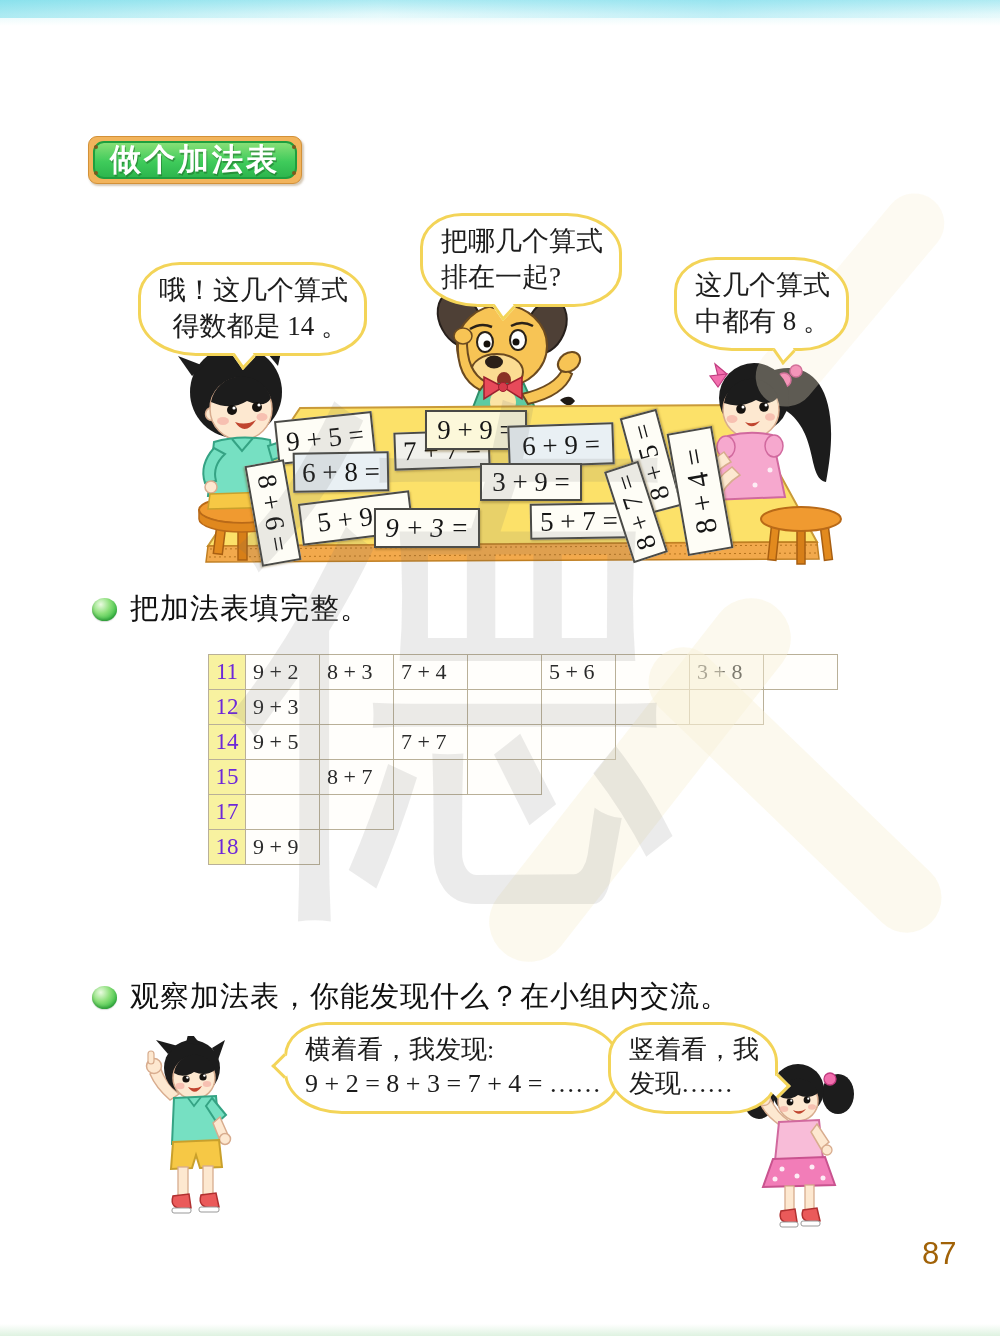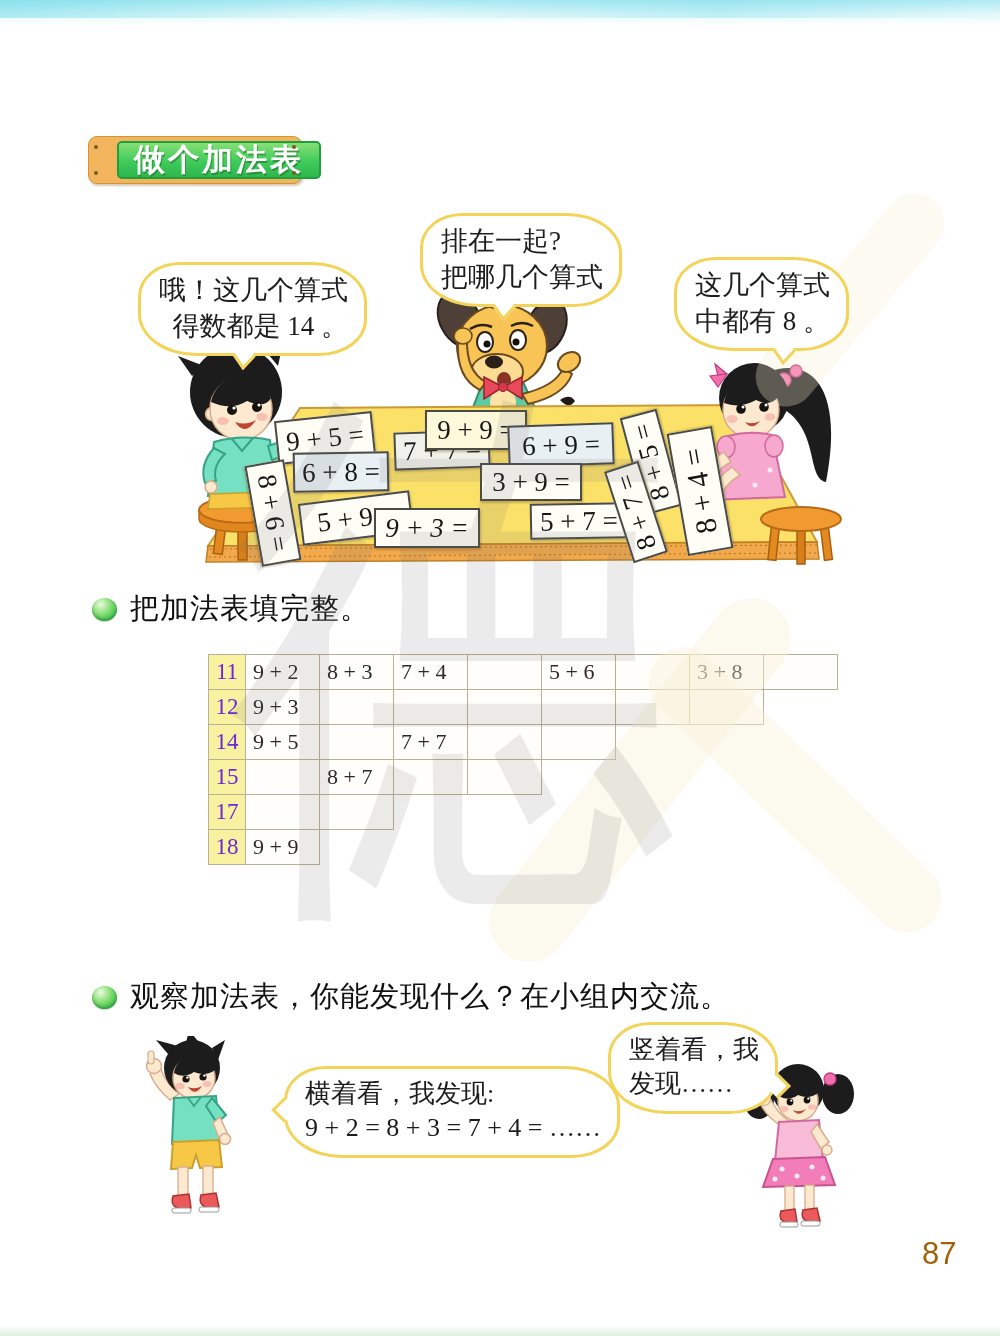--- a/index.html
+++ b/index.html
@@ -11,42 +11,42 @@
   .top-band{position:absolute;left:0;top:0;width:1000px;height:26px;z-index:1;
     background:linear-gradient(180deg,rgba(150,228,238,.85) 0%,rgba(200,242,246,.45) 55%,rgba(255,255,255,0) 100%);}
   .top-band2{position:absolute;left:0;top:0;width:1000px;height:18px;z-index:1;
     background:linear-gradient(90deg,rgba(110,218,232,.5),rgba(210,245,250,.15) 38%,rgba(130,222,238,.4) 72%,rgba(215,246,250,.2));}
   .bottom-band{position:absolute;left:0;bottom:0;width:1000px;height:12px;z-index:1;
     background:linear-gradient(0deg,rgba(190,230,195,.5),rgba(255,255,255,0));}
   
   .badge{position:absolute;left:88px;top:136px;width:214px;height:48px;box-sizing:border-box;
     background:#f2b45c;border:1px solid #d39138;border-radius:9px;padding:4px;z-index:20;
     box-shadow:1.5px 2px 2px rgba(120,80,20,.3);}
-  .badge-inner{width:100%;height:100%;box-sizing:border-box;border:2px solid #1f9f3e;border-radius:5px;
+  .badge-inner{width:100%;height:100%;box-sizing:border-box;border:2px solid #1f9f3e;border-radius:11px;
     background:linear-gradient(180deg,#86df76 0%,#3fcb5b 55%,#2db64d 100%);
-    display:flex;align-items:center;justify-content:center;margin-left:24px;}
+    display:flex;align-items:center;justify-content:center;}
   .badge-text{color:#ffffff;font-size:31px;font-weight:bold;letter-spacing:3px;
     text-shadow:1px 1.5px 0 rgba(30,110,40,.55);}
   .screw{position:absolute;width:4px;height:4px;border-radius:50%;background:#7c5a1e;}
   .s1{left:5px;top:8px}.s2{right:5px;top:8px}.s3{left:5px;bottom:8px}.s4{right:5px;bottom:8px}
   
   .bubble{position:absolute;background:#fff;border:3px solid #f3d458;z-index:20;
     border-radius:42px 55px 48px 58px / 34px 40px 36px 42px;padding:8px 16px 9px 18px;}
   .bubble .ln{display:block;font-size:27px;line-height:1.32;color:#1d1d1d;white-space:nowrap;}
   .tail-down::after{content:"";position:absolute;bottom:-12px;left:var(--tx,60px);width:15px;height:15px;
     background:#fff;border-right:3px solid #f3d458;border-bottom:3px solid #f3d458;
     transform:rotate(55deg) skewX(12deg);}
   .tail-left::after{content:"";position:absolute;left:-12px;top:32px;width:15px;height:15px;background:#fff;
     border-left:3px solid #f3d458;border-bottom:3px solid #f3d458;transform:rotate(45deg);}
   .tail-right::after{content:"";position:absolute;right:-12px;bottom:16px;width:15px;height:15px;background:#fff;
     border-right:3px solid #f3d458;border-top:3px solid #f3d458;transform:rotate(45deg);}
   .bb-dog{left:420px;top:213px;--tx:72px;}
   .bb-boy{left:138px;top:262px;text-align:right;--tx:94px;}
   .bb-girl{left:674px;top:257px;--tx:98px;}
-  .bb-bboy{left:284px;top:1022px;margin-top:44px;}
+  .bb-bboy{left:284px;top:1022px;}
   .bb-bgirl{left:608px;top:1022px;}
   .bb-bboy .ln,.bb-bgirl .ln{font-size:26px;}
   
   .scene-svg{position:absolute;left:120px;top:280px;z-index:5;}
   .fig2{position:absolute;z-index:5;}
   .fig-boy2{left:128px;top:1036px;}
   .fig-girl2{left:737px;top:1060px;}
   
   .card{position:absolute;z-index:10;background:#fefdf6;border:2px solid #4a4a46;box-sizing:border-box;
     display:flex;align-items:center;justify-content:center;font-size:27px;color:#161616;
@@ -102,22 +102,22 @@
   <span class="screw s1"></span>
   <span class="screw s2"></span>
   <span class="screw s3"></span>
   <span class="screw s4"></span>
   <div class="badge-inner">
     <span class="badge-text">做个加法表</span>
   </div>
 </div>
 
 <div class="bubble tail-down bb-dog">
+  <span class="ln">把哪几个算式</span>
   <span class="ln">排在一起?</span>
-  <span class="ln">把哪几个算式</span>
 </div>
 <div class="bubble tail-down bb-boy">
   <span class="ln">哦！这几个算式</span>
   <span class="ln">得数都是 14 。</span>
 </div>
 <div class="bubble tail-down bb-girl">
   <span class="ln">这几个算式</span>
   <span class="ln">中都有 8 。</span>
 </div>
 

